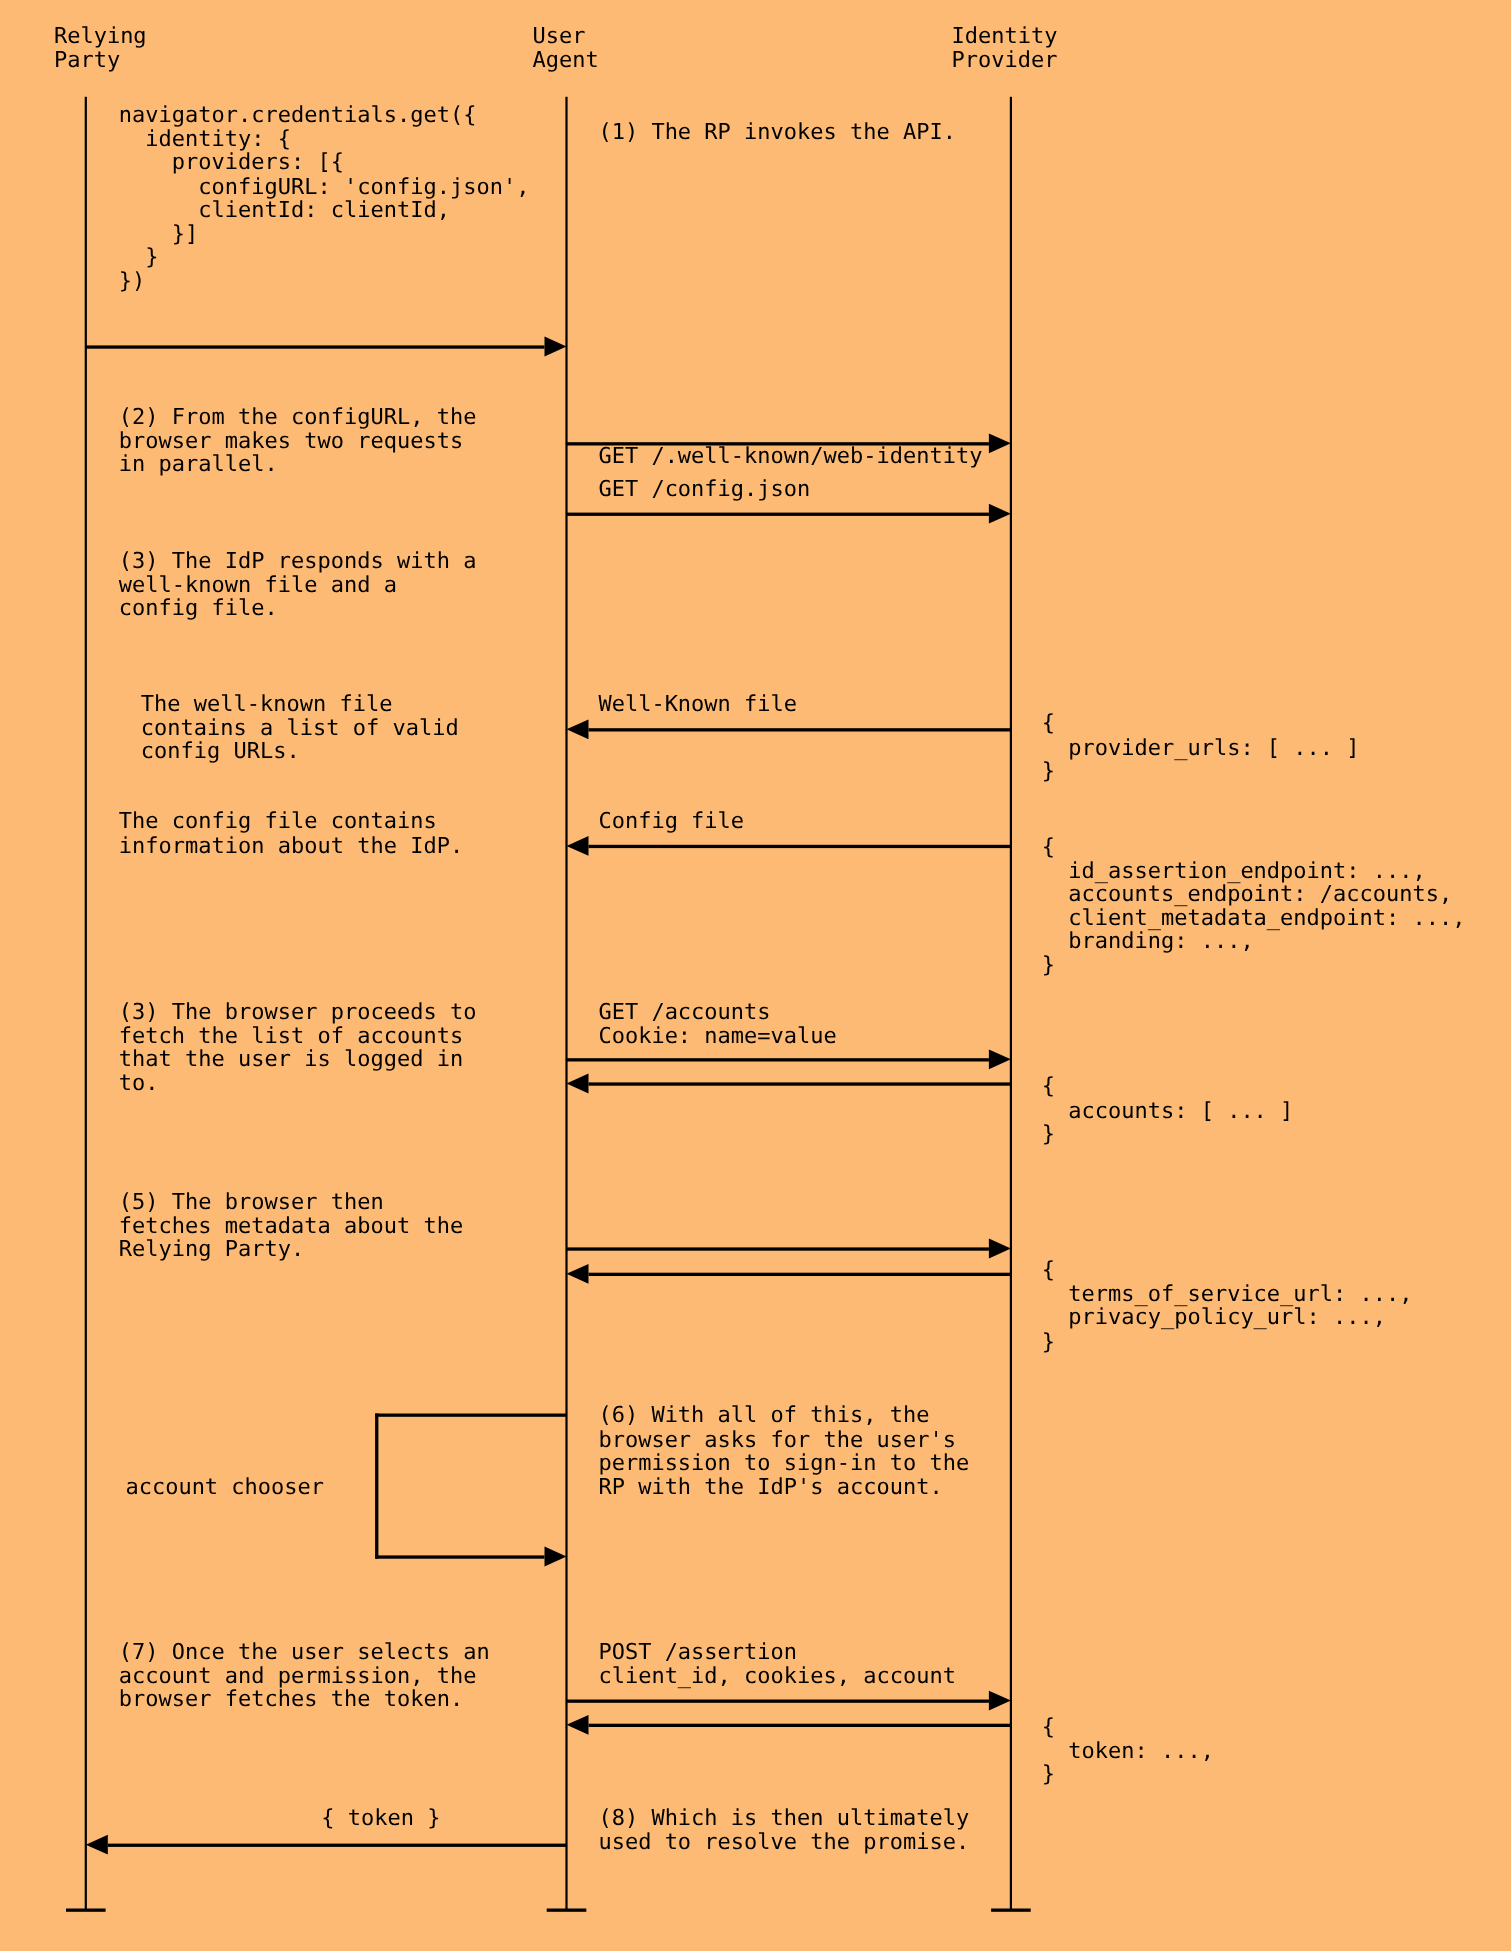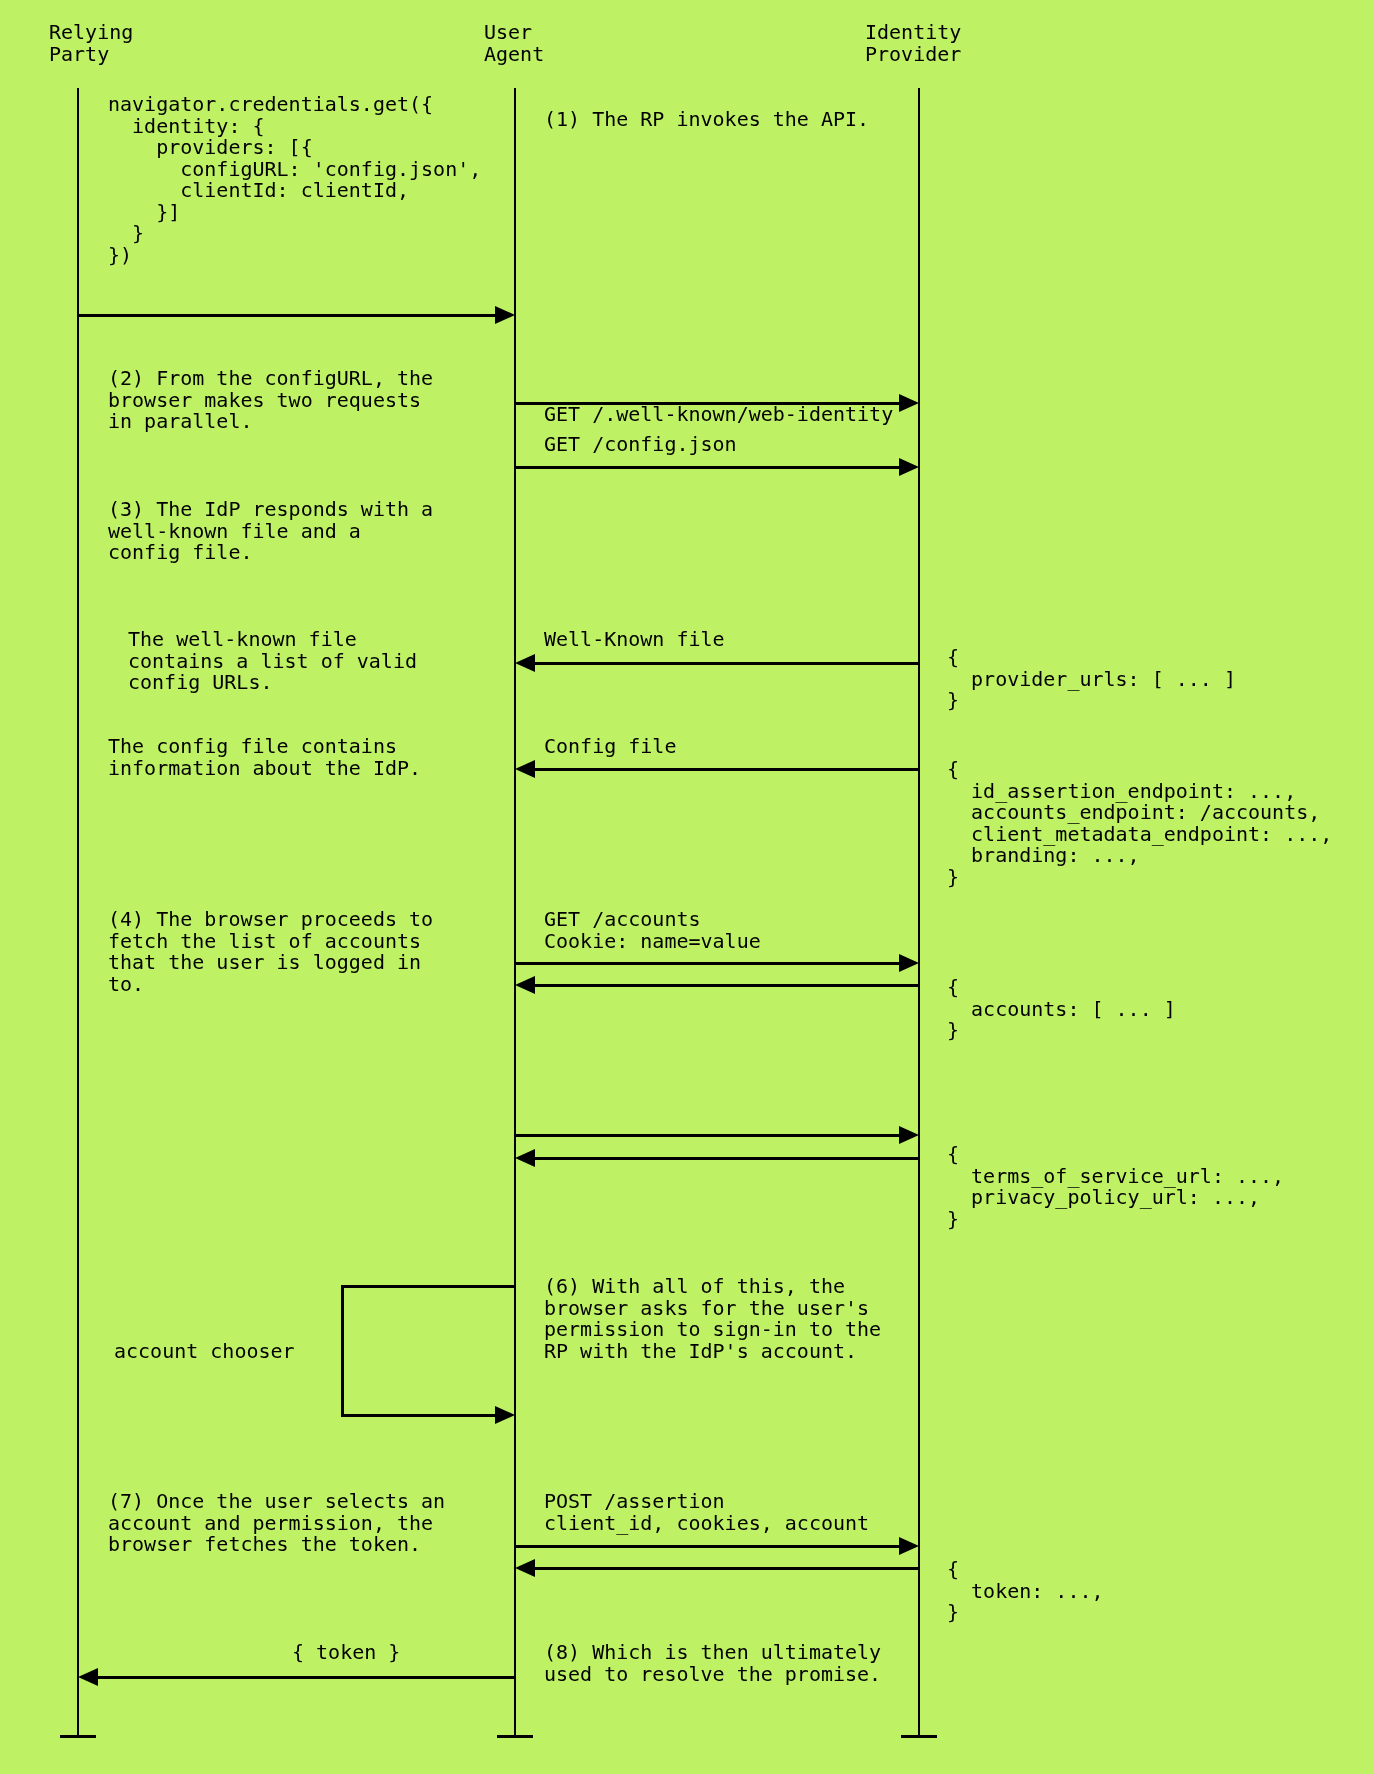--- a/index.html
+++ b/index.html
@@ -1,20 +1,20 @@
 <!DOCTYPE html>
 <html><head>
 <meta charset="utf-8">
 <style>
   html, body { margin: 0; padding: 0; background: #ffffff; }
   .canvas {
     position: relative;
     width: 1374px;
     height: 1774px;
-    background: #bef264;
+    background: #fdba74;
     color: #000000;
     font-family: "DejaVu Sans Mono", "Liberation Mono", monospace;
     font-size: 20px;
     line-height: 21.5px;
     overflow: hidden;
   }
   .txt {
     position: absolute;
     white-space: pre;
     color: #000000;
@@ -102,32 +102,35 @@
 information about the IdP.</div>
   <div class="txt" style="left:544px; top:736px;">Config file</div>
   <div class="arrow l" style="left:535px; top:767.5px; width:384px;"></div>
   <div class="txt" style="left:947px; top:759px;">{
   id_assertion_endpoint: ...,
   accounts_endpoint: /accounts,
   client_metadata_endpoint: ...,
   branding: ...,
 }</div>
 
-  <div class="txt" style="left:108px; top:909px;">(4) The browser proceeds to
+  <div class="txt" style="left:108px; top:909px;">(3) The browser proceeds to
 fetch the list of accounts
 that the user is logged in
 to.</div>
   <div class="txt" style="left:544px; top:909px;">GET /accounts
 Cookie: name=value</div>
   <div class="arrow r" style="left:515px; top:961.5px; width:384px;"></div>
   <div class="arrow l" style="left:535px; top:983.5px; width:384px;"></div>
   <div class="txt" style="left:947px; top:977px;">{
   accounts: [ ... ]
 }</div>
 
+  <div class="txt" style="left:108px; top:1082px;">(5) The browser then
+fetches metadata about the
+Relying Party.</div>
   <div class="arrow r" style="left:515px; top:1133.5px; width:384px;"></div>
   <div class="arrow l" style="left:535px; top:1156.5px; width:384px;"></div>
   <div class="txt" style="left:947px; top:1144px;">{
   terms_of_service_url: ...,
   privacy_policy_url: ...,
 }</div>
 
   <div class="txt" style="left:544px; top:1276px;">(6) With all of this, the
 browser asks for the user's
 permission to sign-in to the

